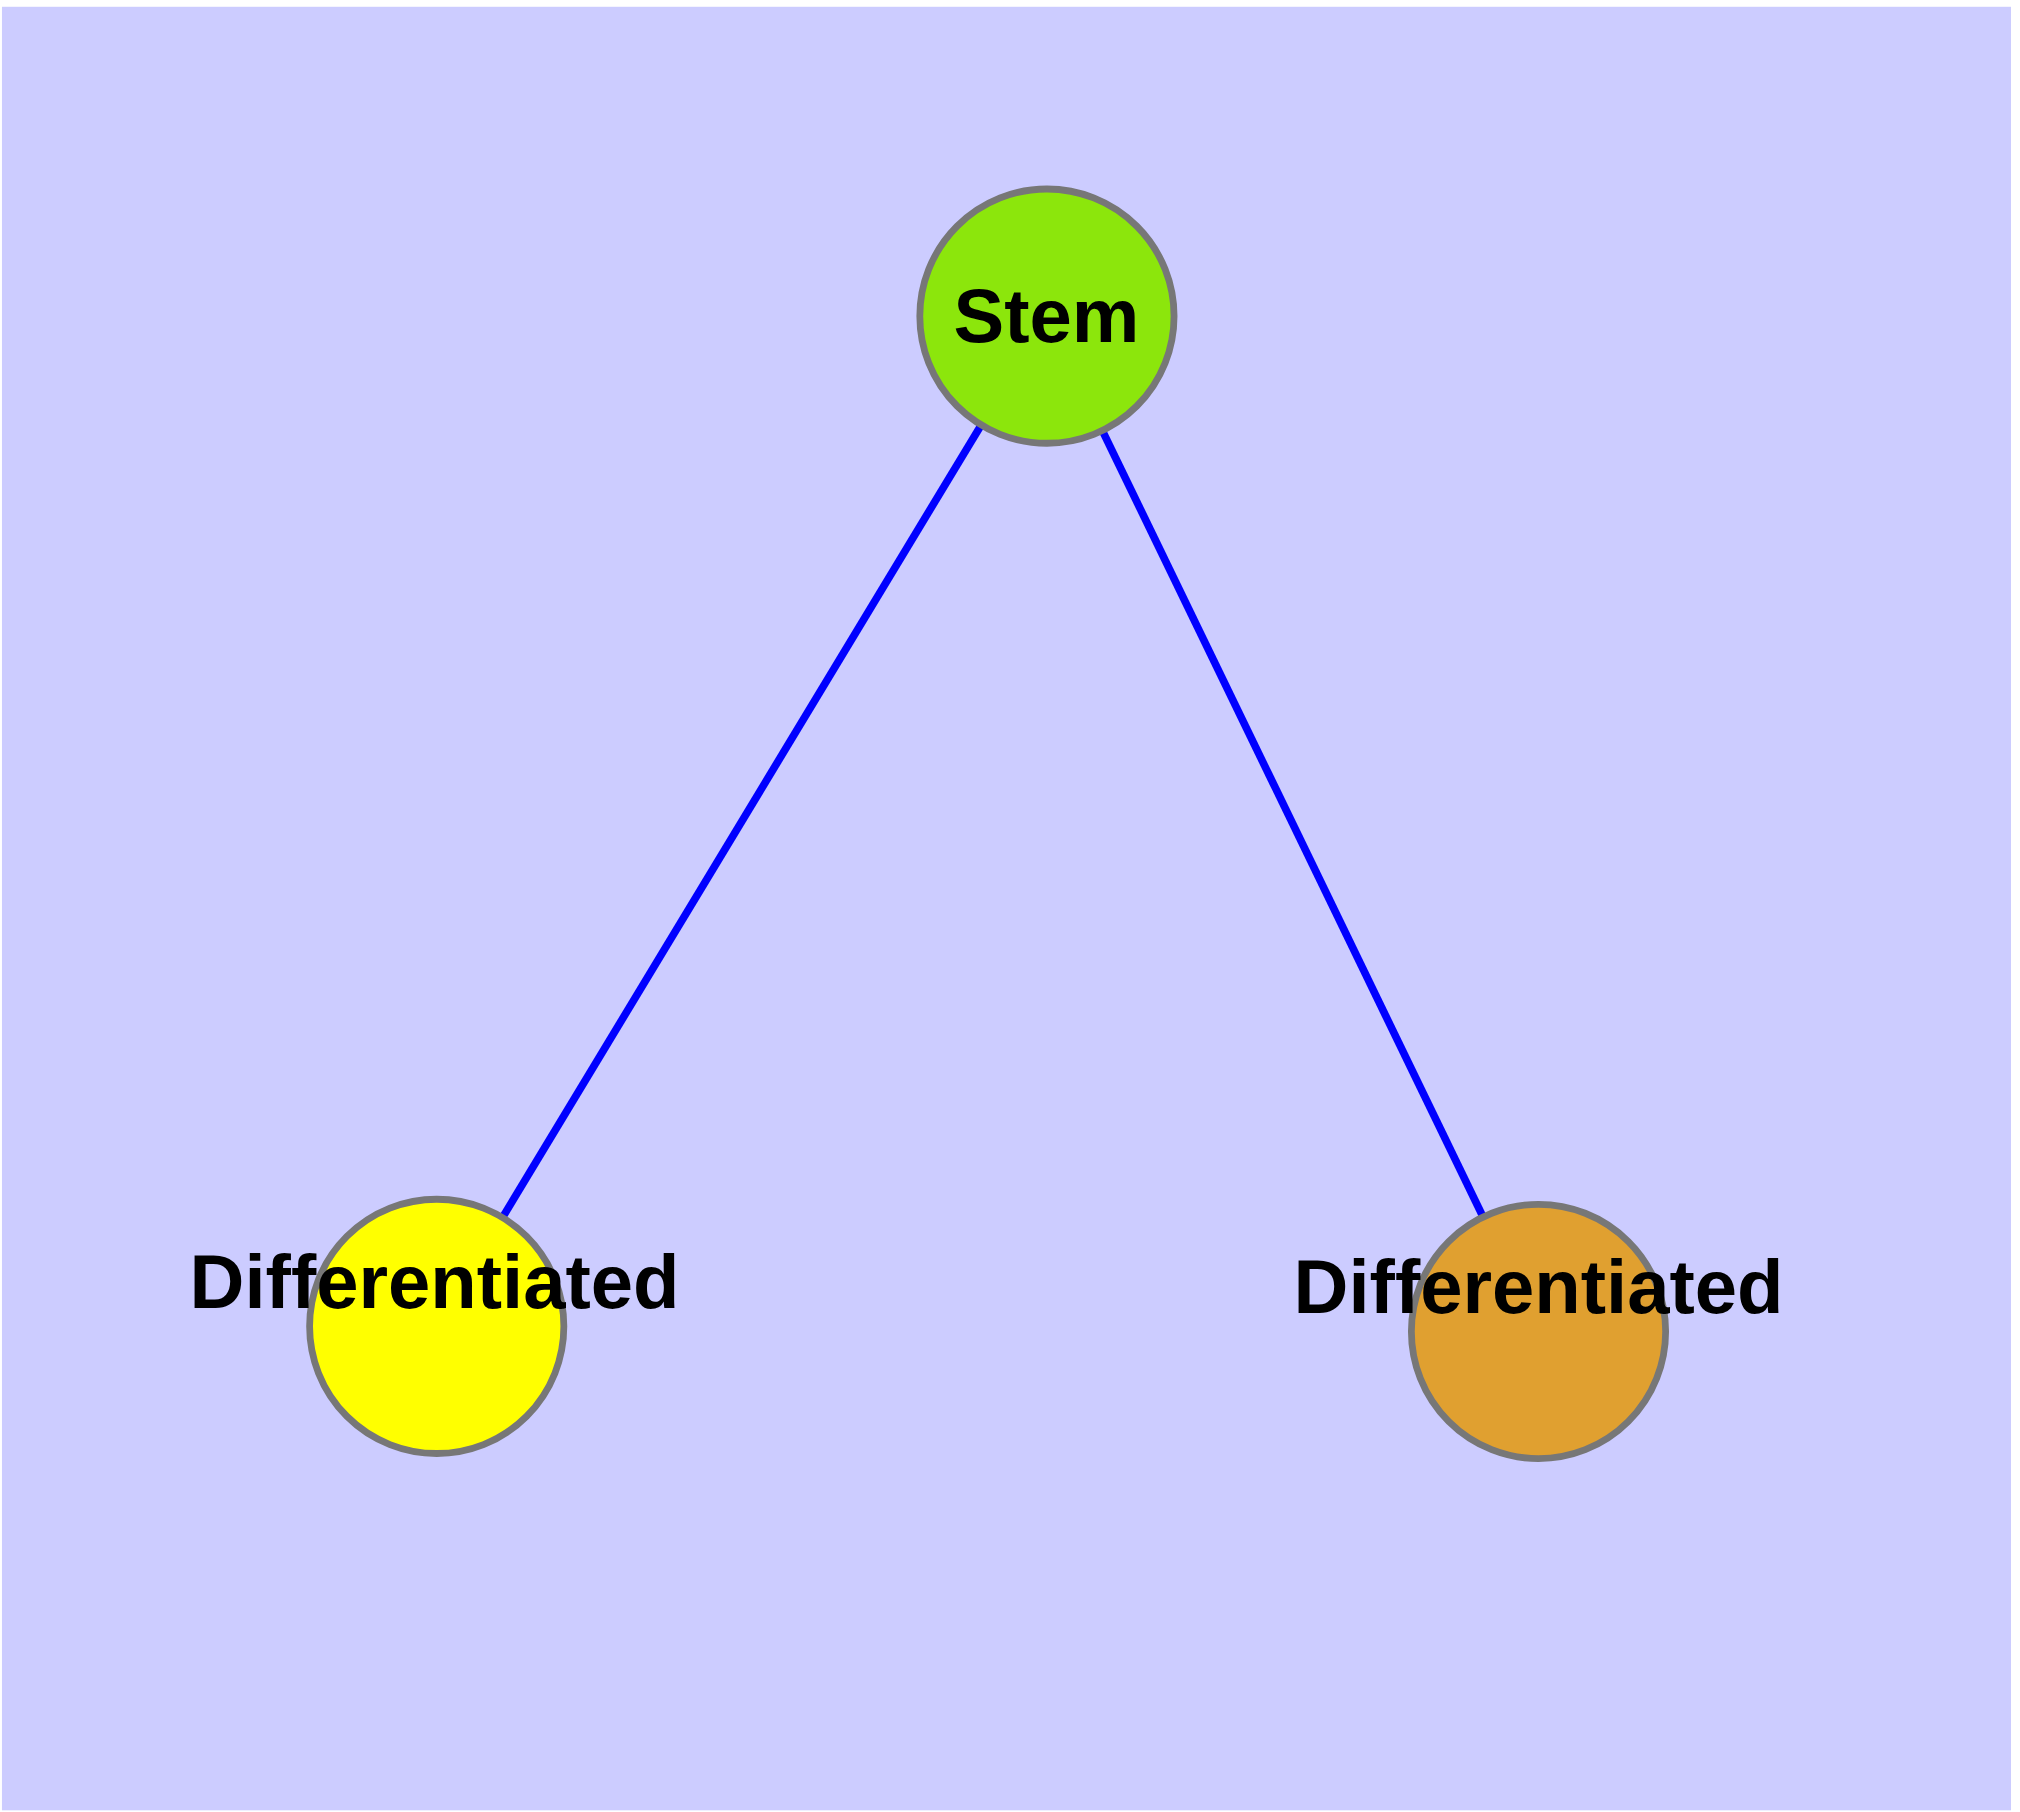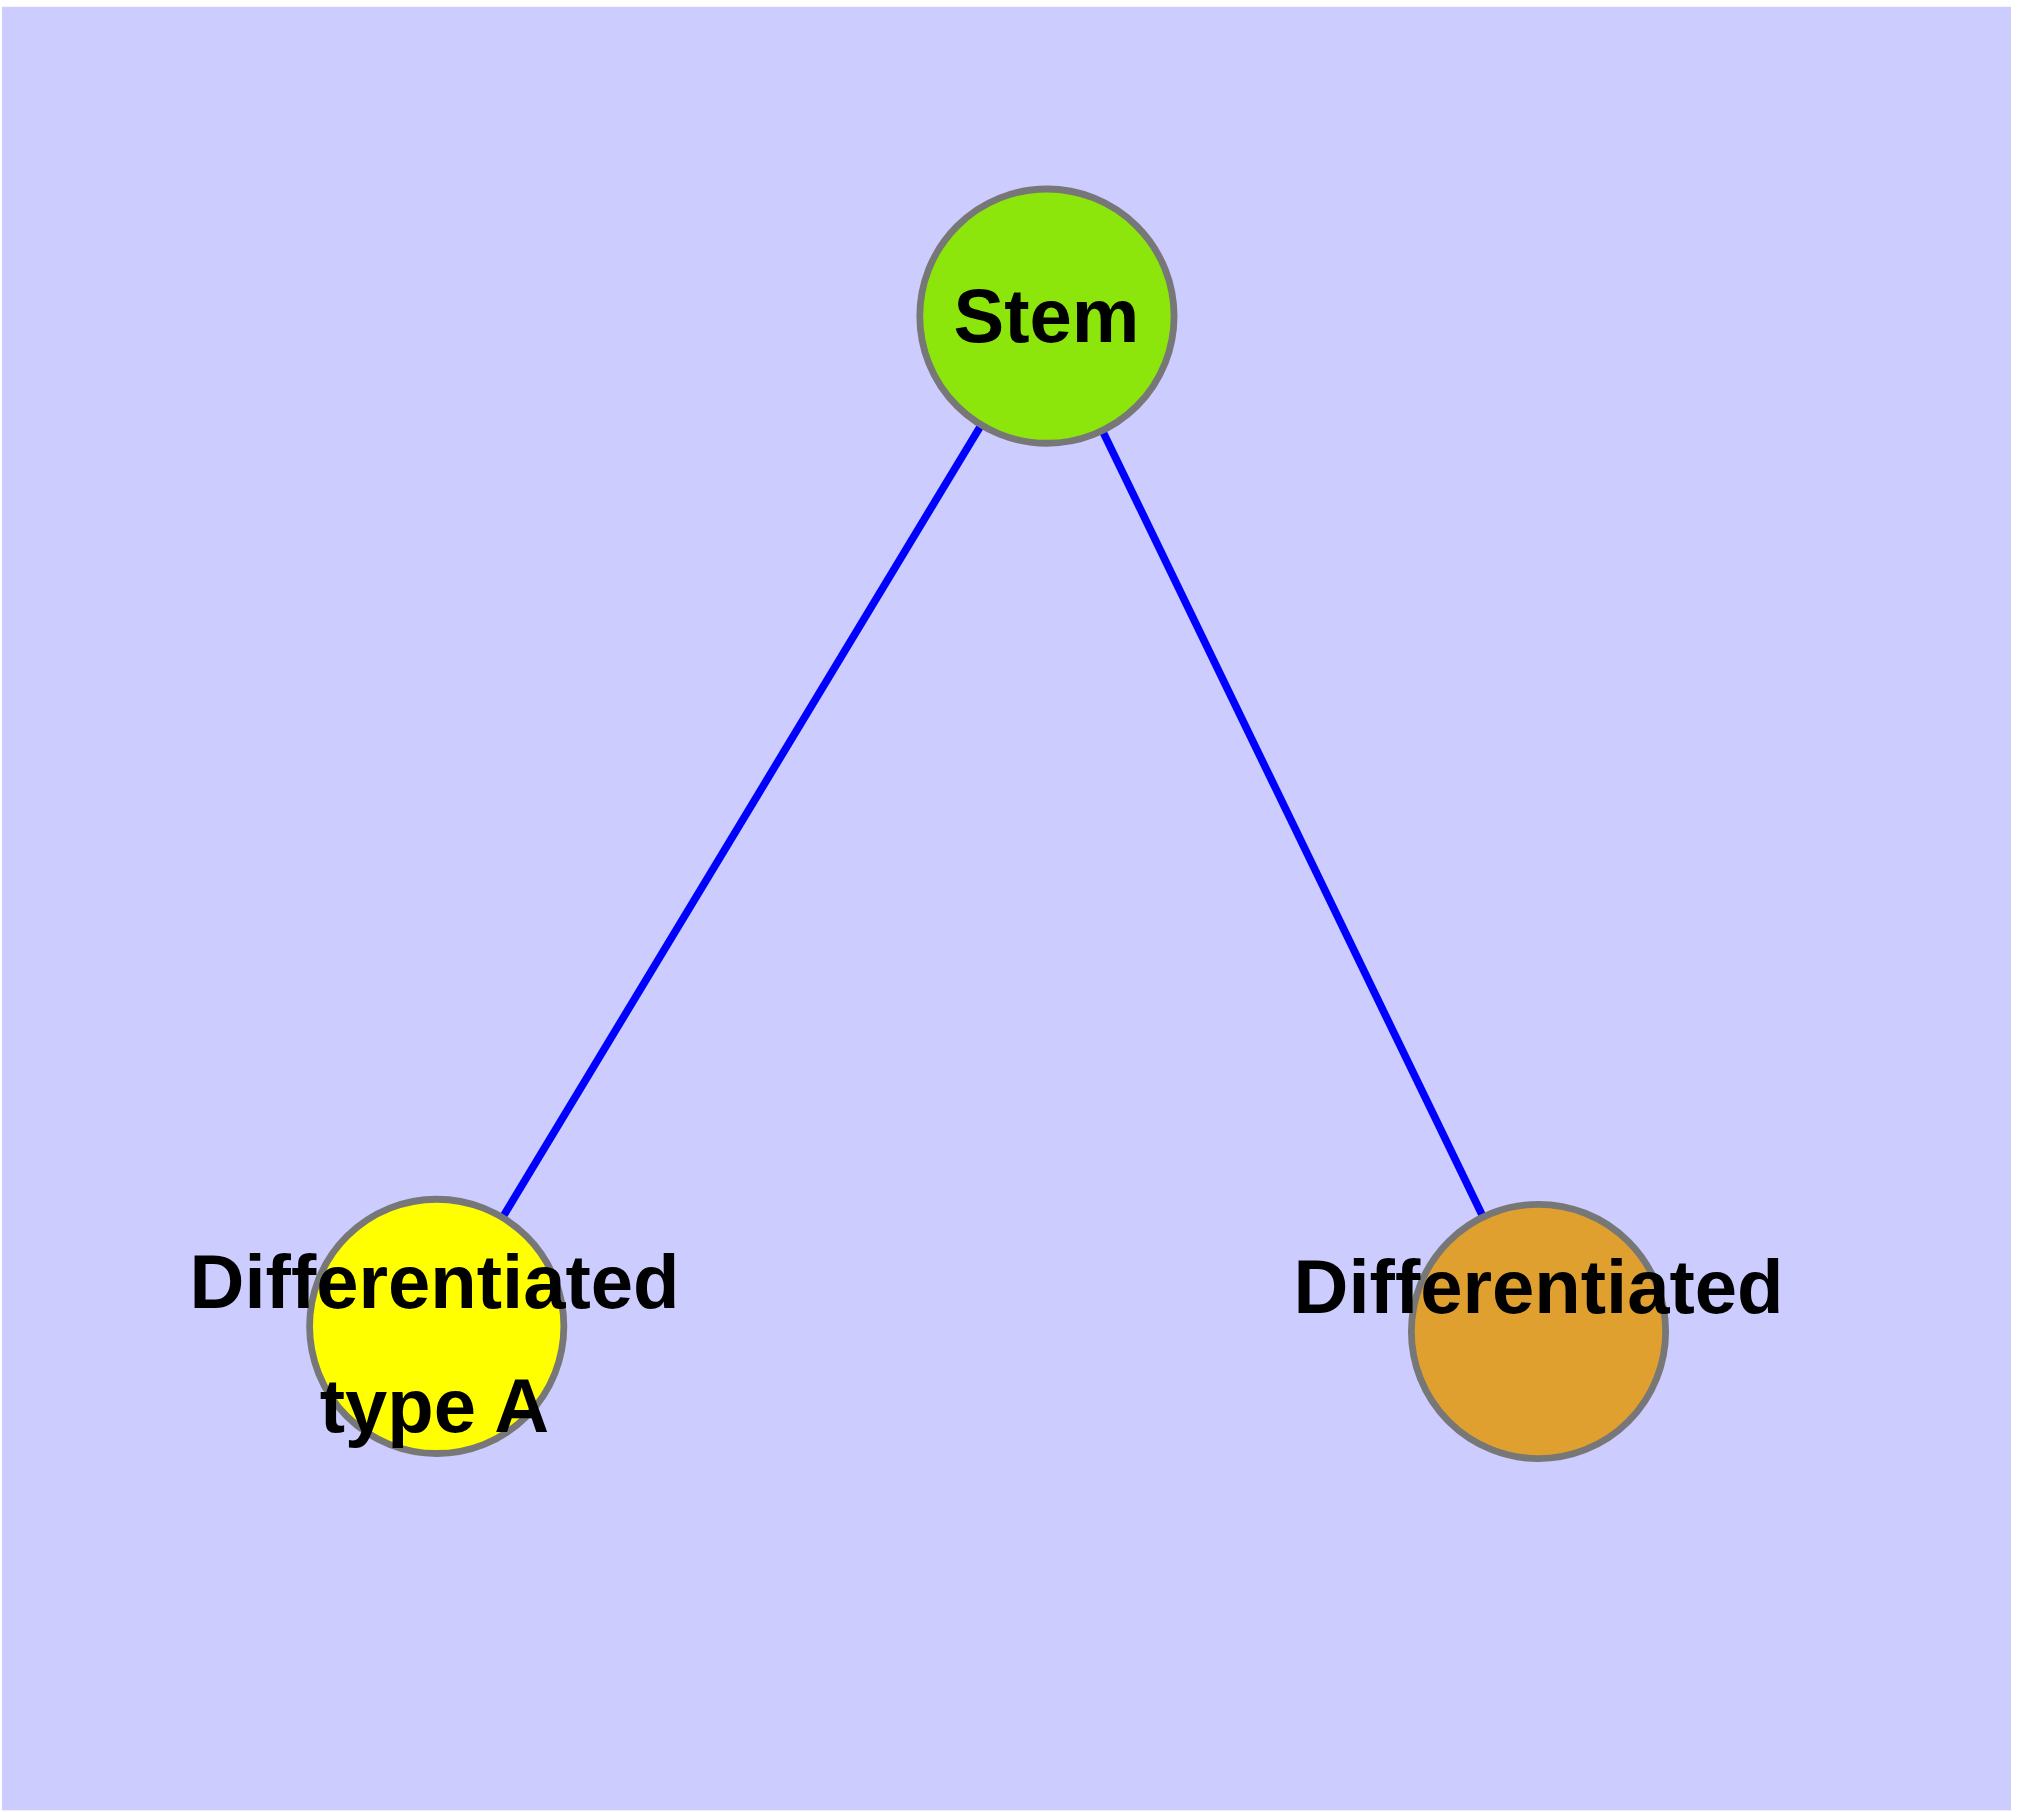--- a/index.html
+++ b/index.html
@@ -48,21 +48,20 @@
 
     <circle cx="1235" cy="373" r="150" stroke-width="8" fill="#8ce60c" stroke="#777777"></circle>
     <circle cx="515" cy="1565" r="150" stroke-width="8" fill="#ffff00" stroke="#777777"></circle>
     <circle cx="1815" cy="1571" r="150" stroke-width="8" fill="#e0a030" stroke="#777777"></circle>
   </svg>
 
   <div id="stem-label" class="node-label">Stem</div>
 
   <div id="type-a-label" class="node-label">
     <div>Differentiated</div>
-    <div>type A</div>
   </div>
 
   <div id="type-b-label" class="node-label">
     <div>Differentiated</div>
   </div>
 
 </div>
 
 
 </body></html>

